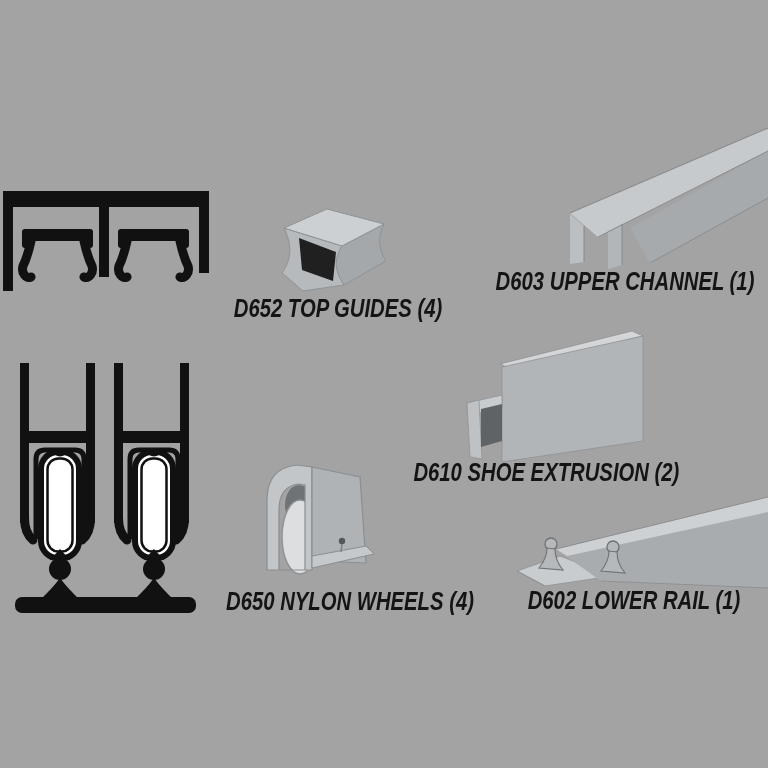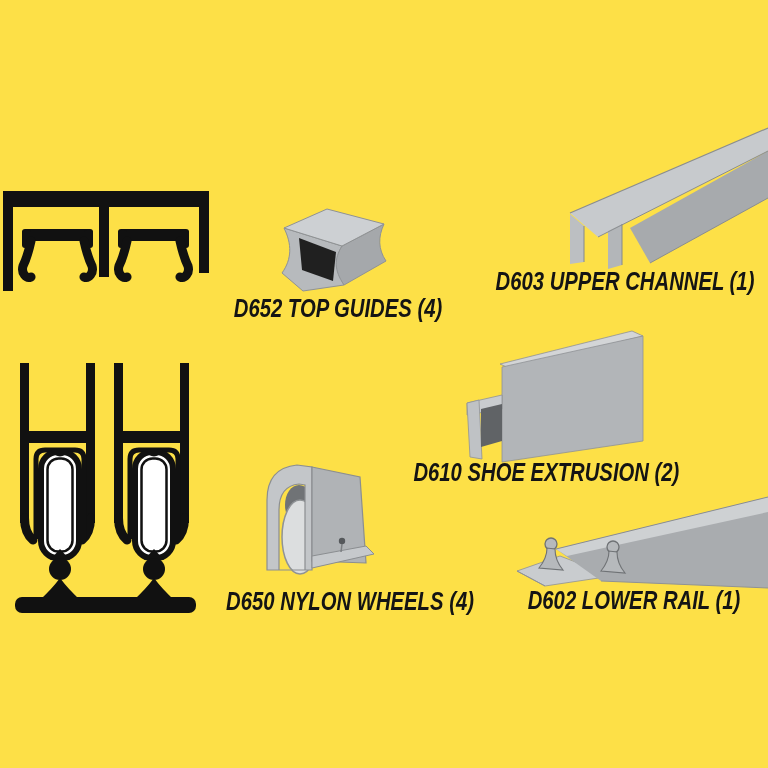--- a/index.html
+++ b/index.html
@@ -1,17 +1,17 @@
 <!DOCTYPE html>
 <html><head>
 <meta charset="utf-8">
 <style>
   html,body{margin:0;padding:0;background:#ffffff;}
   .stage{
-    position:relative;width:768px;height:768px;background:#fde047;overflow:hidden;
+    position:relative;width:768px;height:768px;background:#a3a3a3;overflow:hidden;
     font-family:"Liberation Sans",sans-serif;
   }
   .stage svg{position:absolute;left:0;top:0;}
   .part-label{
     position:absolute;width:340px;text-align:center;white-space:nowrap;
     font-family:"Liberation Sans",sans-serif;
     font-style:italic;font-weight:700;font-size:26px;line-height:26px;
     color:#141414;transform:scaleX(0.78);transform-origin:center center;
     letter-spacing:0px;
   }

